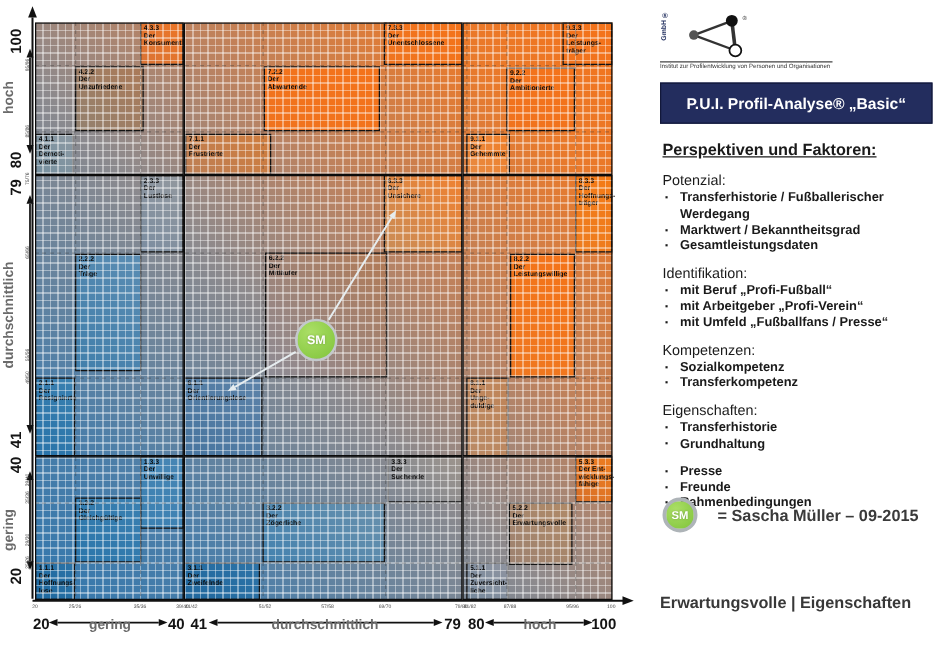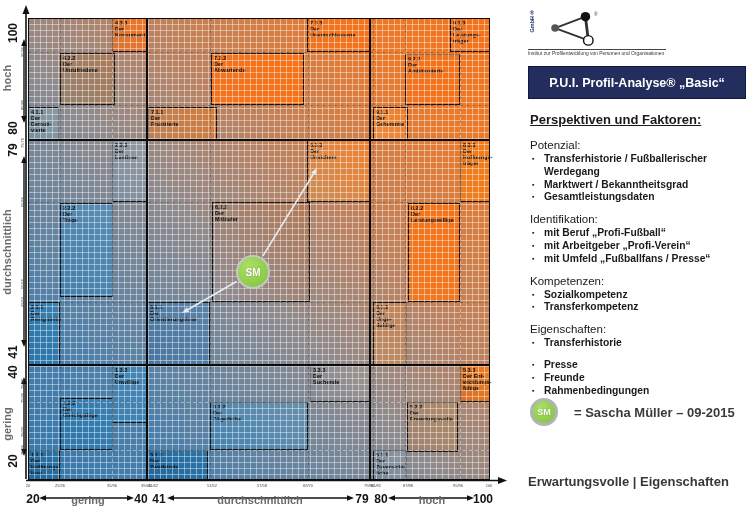--- a/index.html
+++ b/index.html
@@ -409,20 +409,21 @@
           <div class="section-title">Kompetenzen:</div>
           <ul>
             <li>Sozialkompetenz</li>
             <li>Transferkompetenz</li>
           </ul>
         </div>
         <div class="section">
           <div class="section-title">Eigenschaften:</div>
           <ul>
             <li>Transferhistorie</li>
+            <li>Grundhaltung</li>
           </ul>
         </div>
         <div class="section">
           <ul>
             <li>Presse</li>
             <li>Freunde</li>
             <li>Rahmenbedingungen</li>
           </ul>
         </div>
       </div>

